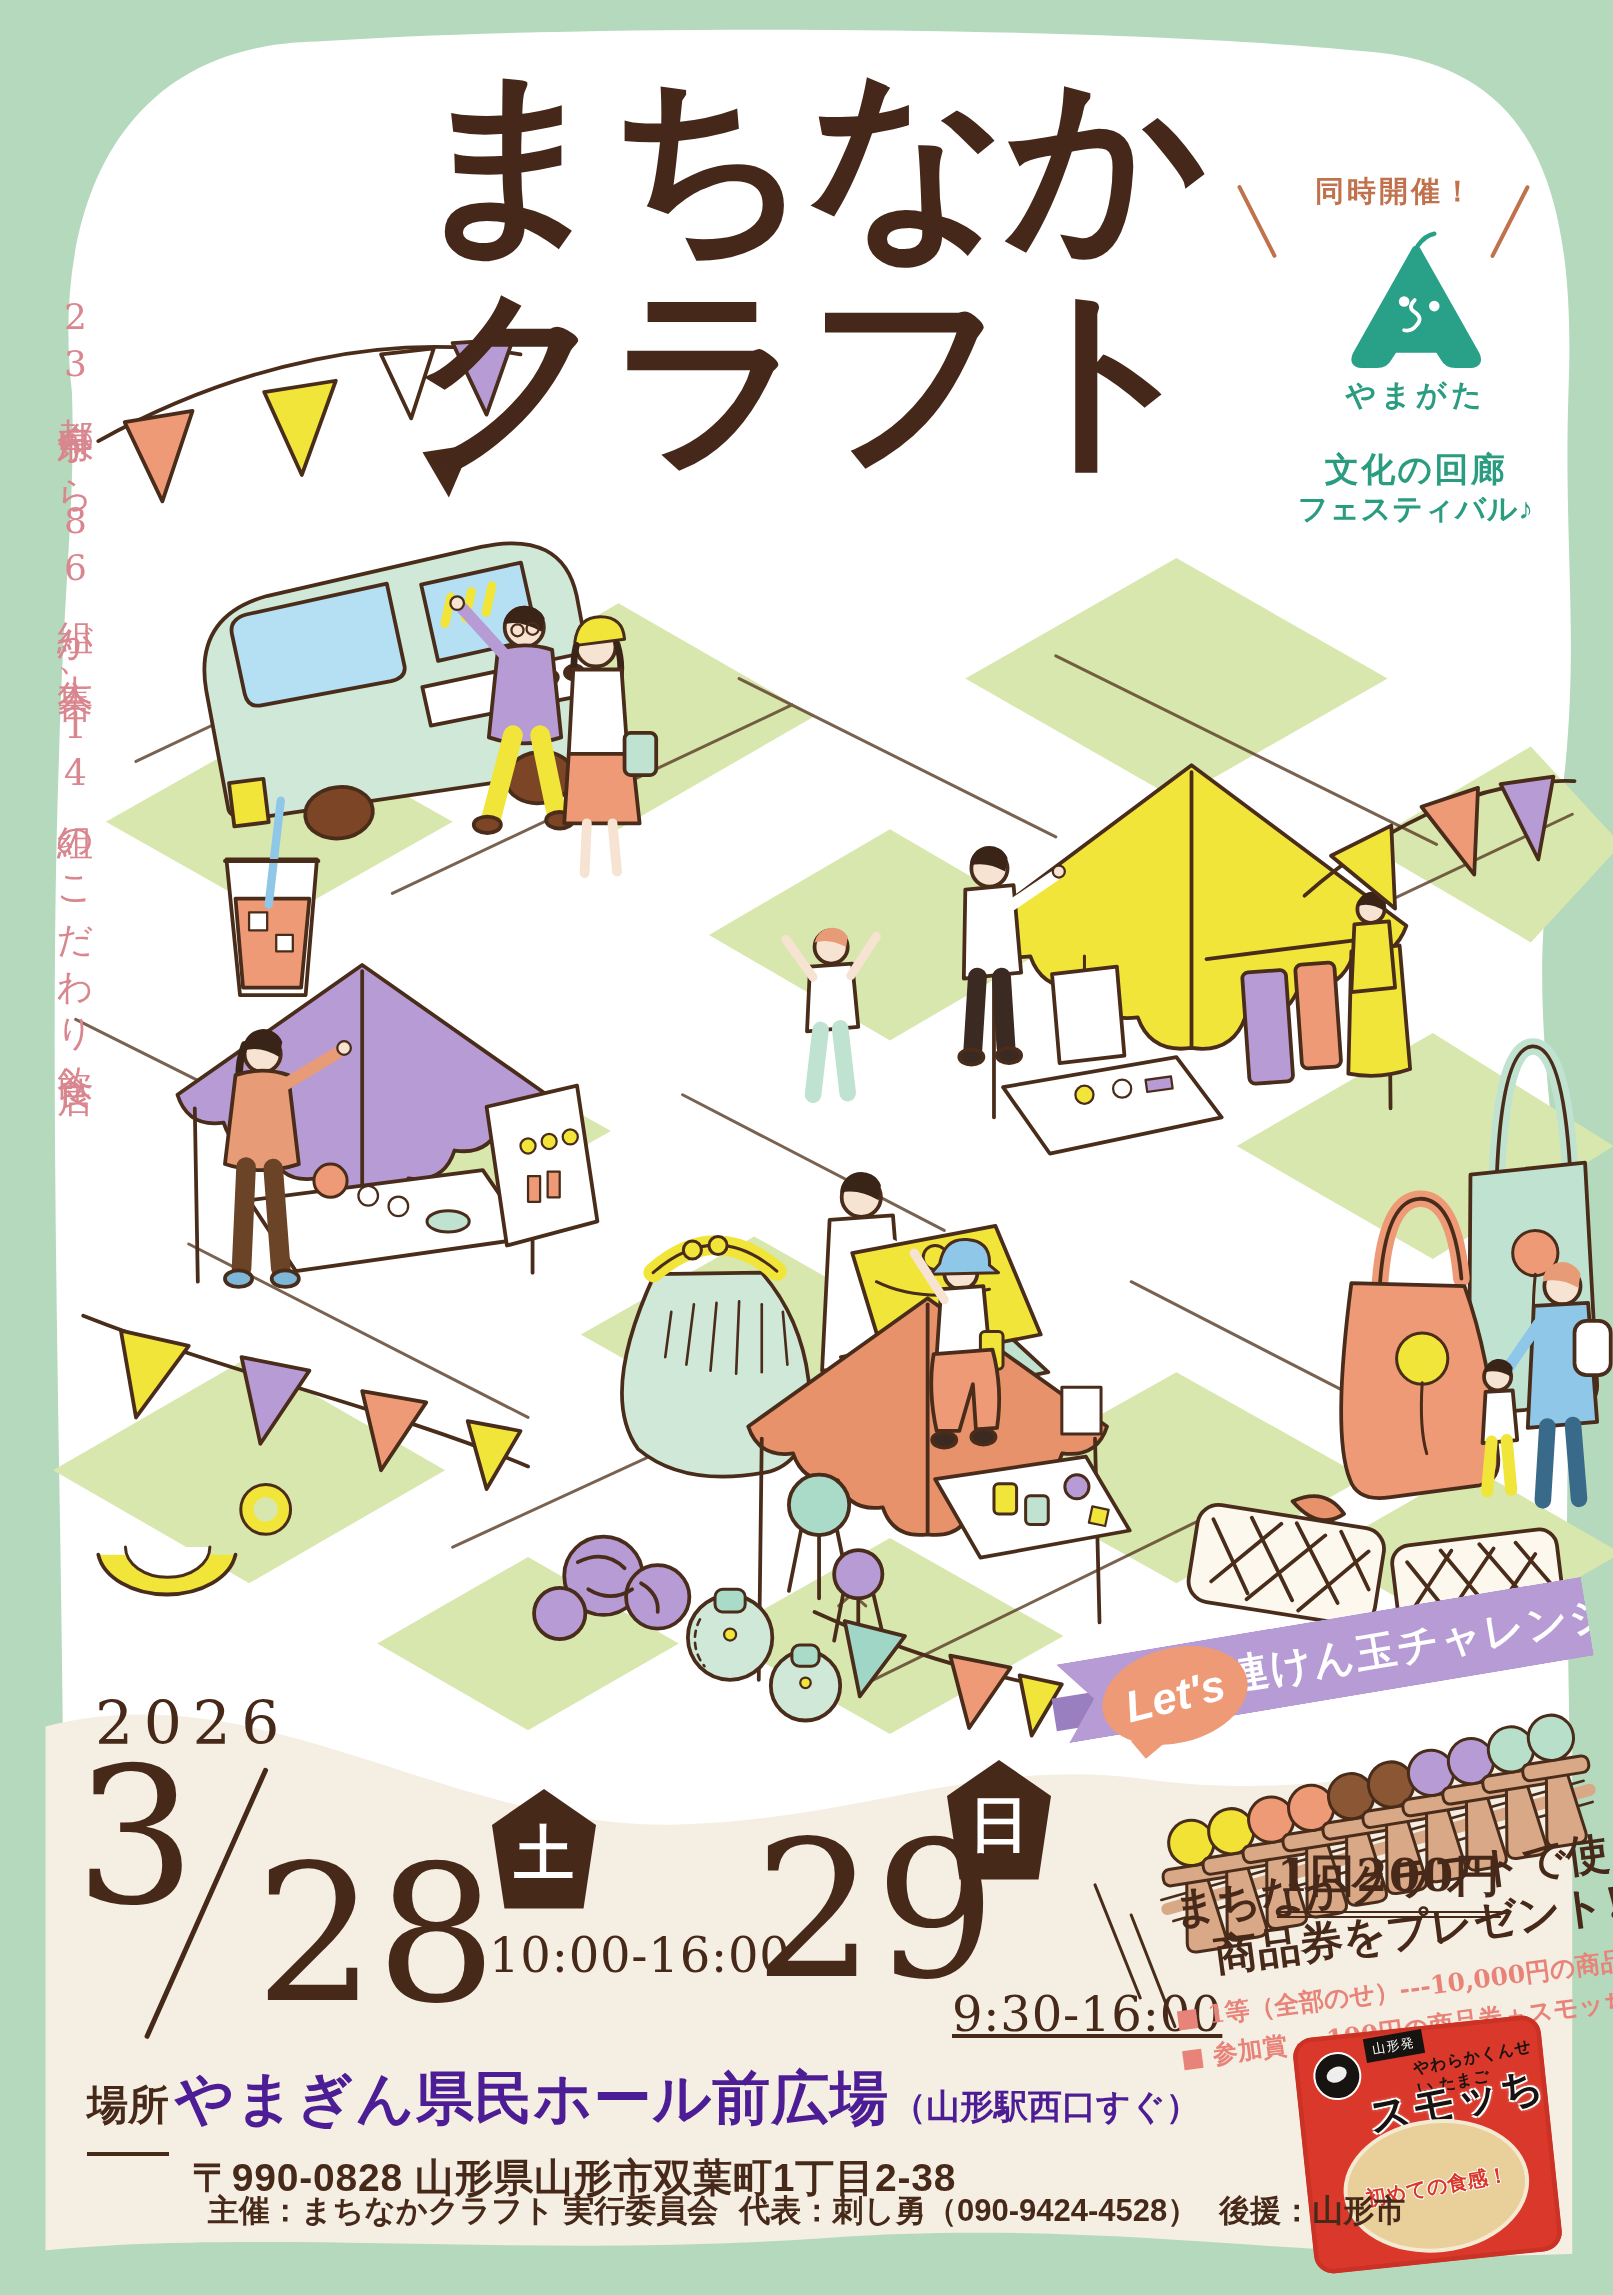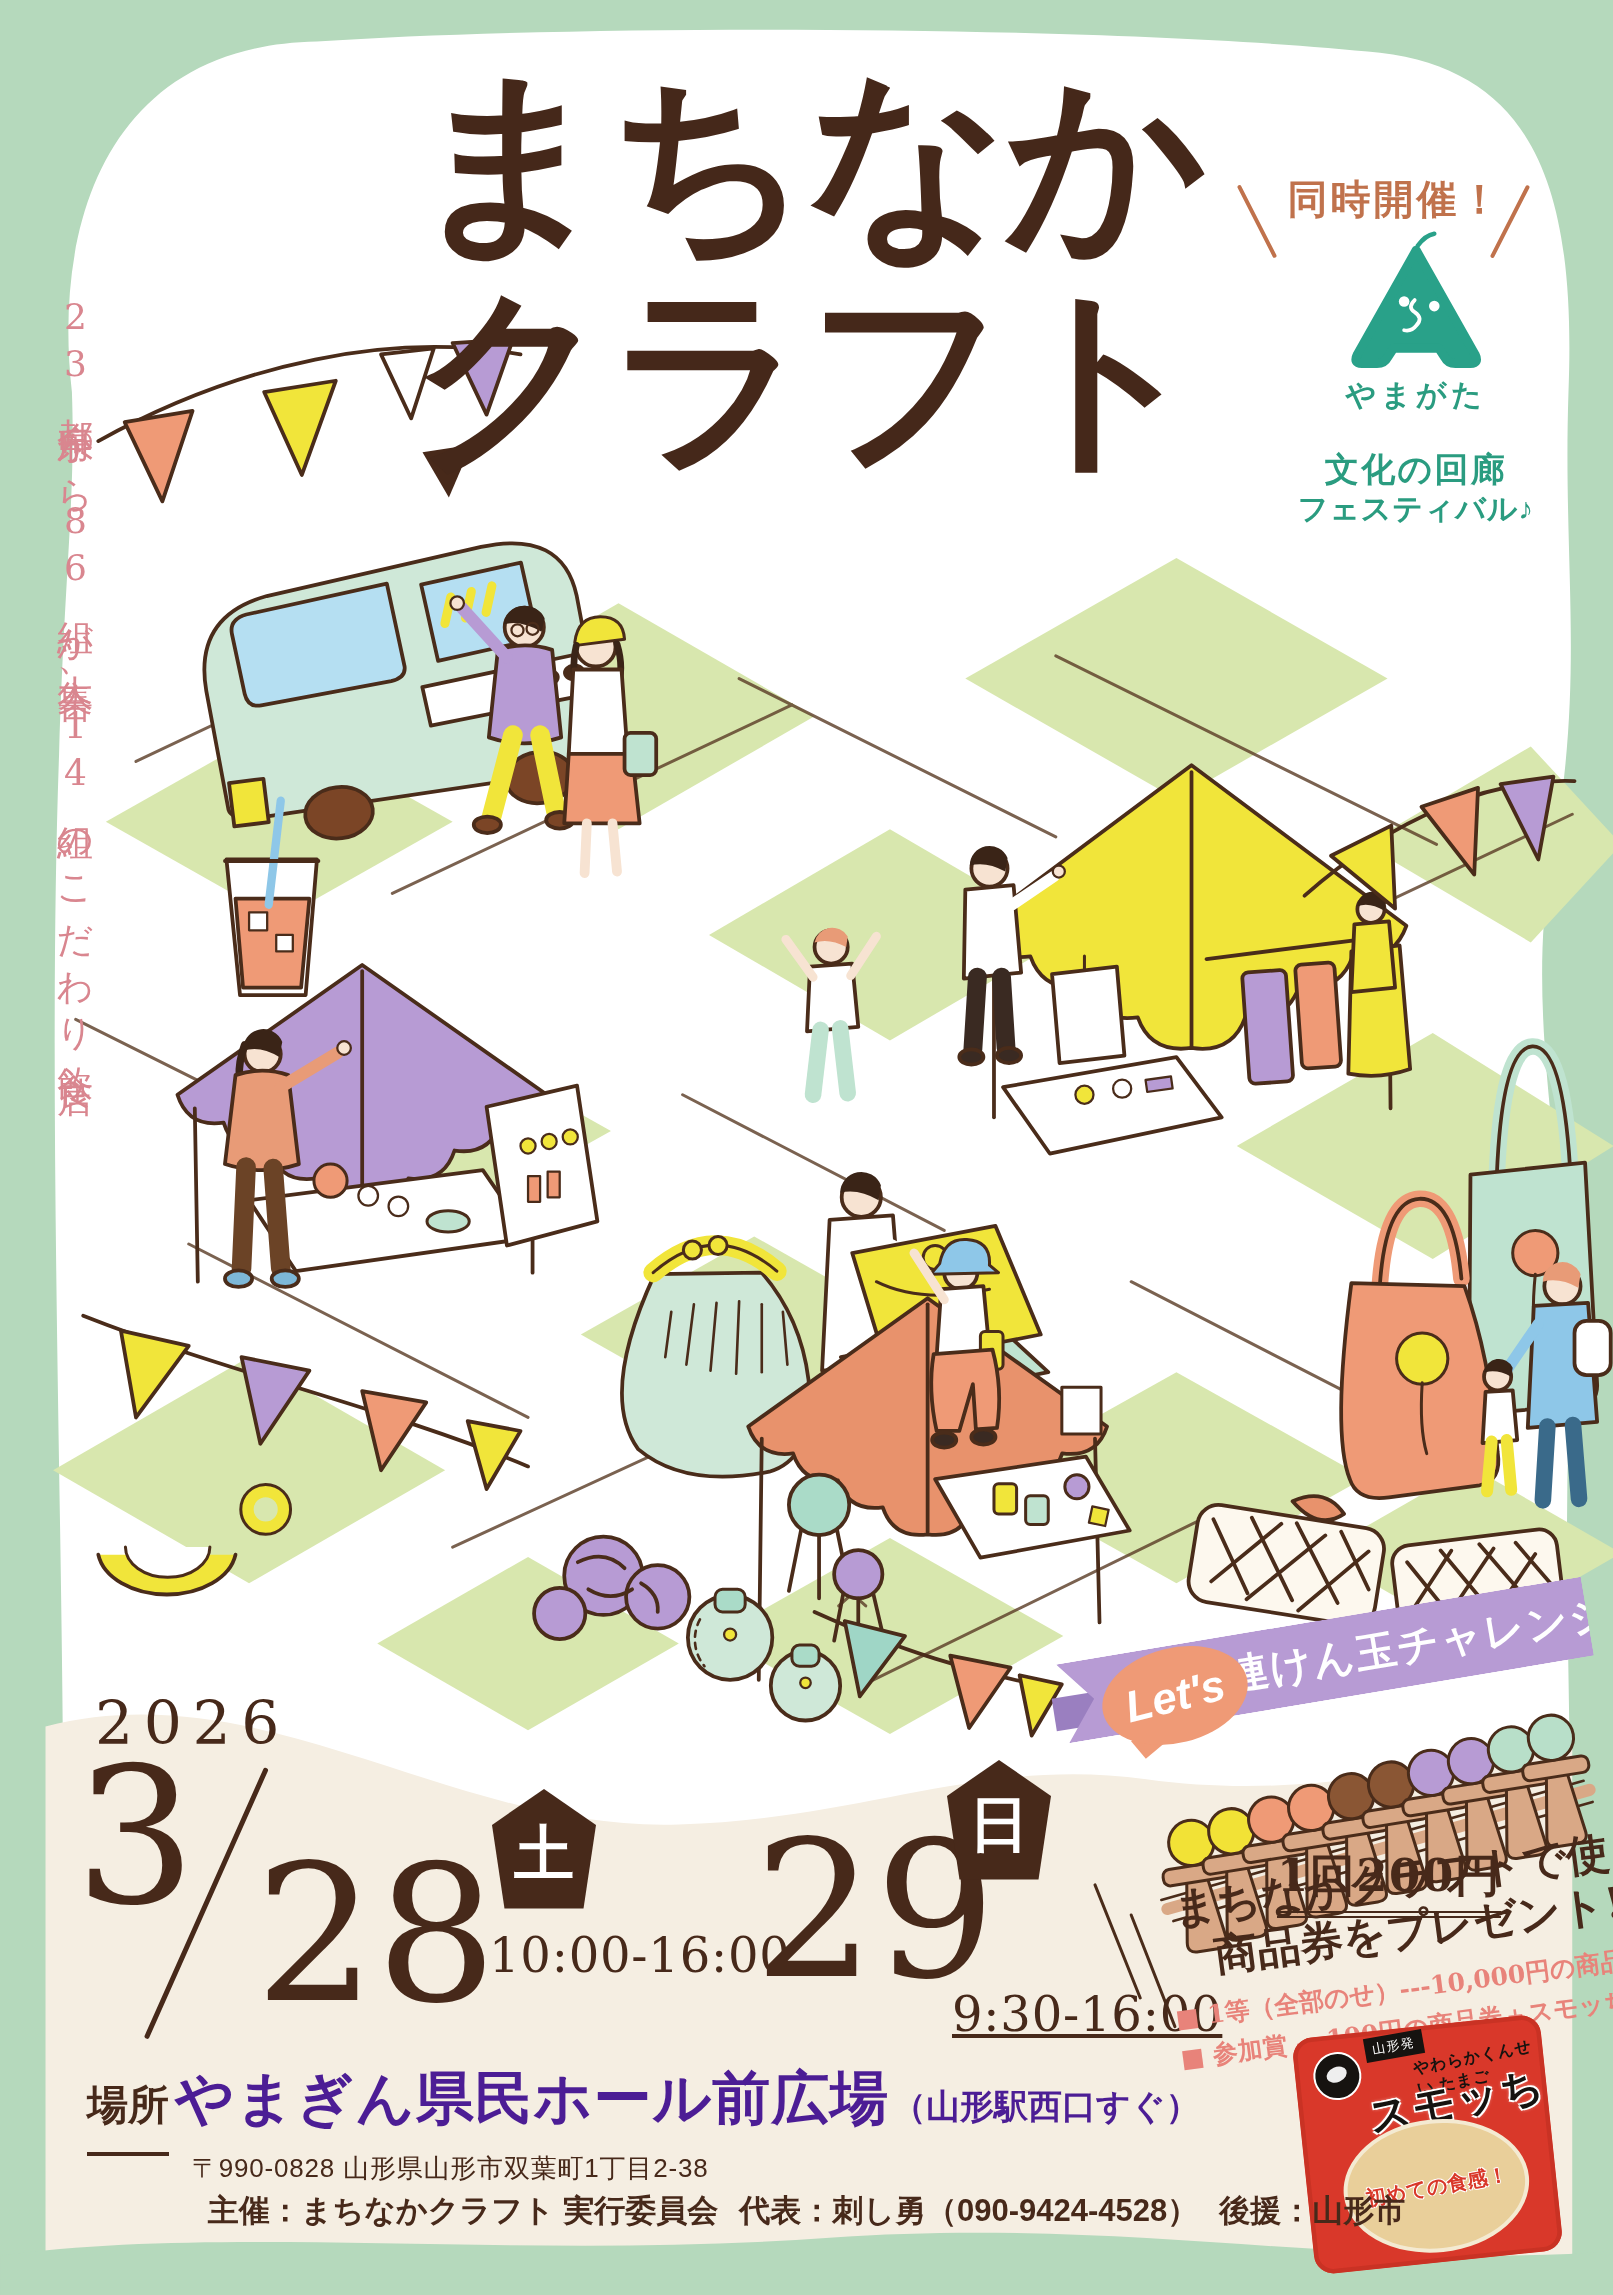--- a/index.html
+++ b/index.html
@@ -7,21 +7,21 @@
   .poster{position:relative;width:1614px;height:2295px;background:#b5d9bc;overflow:hidden;}
   .layer{position:absolute;left:0;top:0;width:1614px;height:2295px;}
   .abs{position:absolute;}
   
   .title{left:0;right:0;top:53px;text-align:center;color:#45281a;font-weight:900;
          font-size:198px;line-height:1.09;letter-spacing:-4.5px;font-family:"Liberation Sans",sans-serif;}
   .subtitle{left:0;right:0;top:528px;text-align:center;color:#45281a;font-size:56px;
             letter-spacing:4.5px;font-family:"DejaVu Serif","Liberation Serif",serif;}
   
   .coevent-label{left:1282px;top:172px;width:226px;text-align:center;color:#c0724c;
-                 font-size:40px;font-weight:bold;letter-spacing:3px;font-family:"Liberation Serif",serif;}
+                 font-size:29px;font-weight:bold;letter-spacing:3px;font-family:"Liberation Serif",serif;}
   .slash{width:3.8px;height:81px;background:#c0724c;border-radius:2.3px;}
   .slash.l{left:1255px;top:181px;transform:rotate(-27deg);}
   .slash.r{left:1508px;top:181px;transform:rotate(27deg);}
   .coevent-org{left:1265px;top:376px;width:302px;text-align:center;color:#2a9c80;font-weight:bold;line-height:1.25;}
   .org1{font-size:30px;letter-spacing:4.5px;}
   .org2{font-size:34px;letter-spacing:2.3px;margin-top:34px;}
   .org3{font-size:30px;letter-spacing:0.8px;}
   
   .side-note{left:50px;top:296px;height:1176px;writing-mode:vertical-rl;text-orientation:upright;
              color:#d9868f;font-size:36px;letter-spacing:0.16em;
@@ -77,21 +77,21 @@
   .p-egg{position:absolute;left:36px;top:94px;width:178px;height:125px;background:#e9cf9a;
          border-radius:50%;border:4.5px solid #f4ead2;display:flex;align-items:center;justify-content:center;}
   .p-slogan{color:#d9382a;font-size:20.4px;font-weight:900;transform:rotate(-4deg);
             text-shadow:0.8px 0.8px 0 #fff,-0.8px 0.8px 0 #fff,0.8px -0.8px 0 #fff,-0.8px -0.8px 0 #fff;}
   
   .place-label{left:87px;top:2078px;color:#47291a;font-size:41px;font-weight:bold;
                border-bottom:4.5px solid #47291a;padding-bottom:19px;}
   .venue-line{left:175px;top:2060px;color:#4c1d95;white-space:nowrap;}
   .venue-name{font-size:58px;font-weight:bold;letter-spacing:0.8px;}
   .venue-note{font-size:34px;font-weight:bold;}
-  .address{left:192px;top:2151px;color:#47291a;font-size:26px;font-weight:normal;letter-spacing:0.8px;text-align:center;}
+  .address{left:192px;top:2151px;color:#47291a;font-size:39px;font-weight:bold;letter-spacing:0.8px;text-align:center;}
   .footer{left:128px;top:2190px;width:1357px;display:flex;justify-content:center;gap:21px;
           color:#47291a;font-size:31px;font-weight:bold;white-space:nowrap;}
 </style>
 </head>
 <body>
 
 <div class="poster">
 
   <svg class="layer" viewBox="0 0 2140 3044">
 

